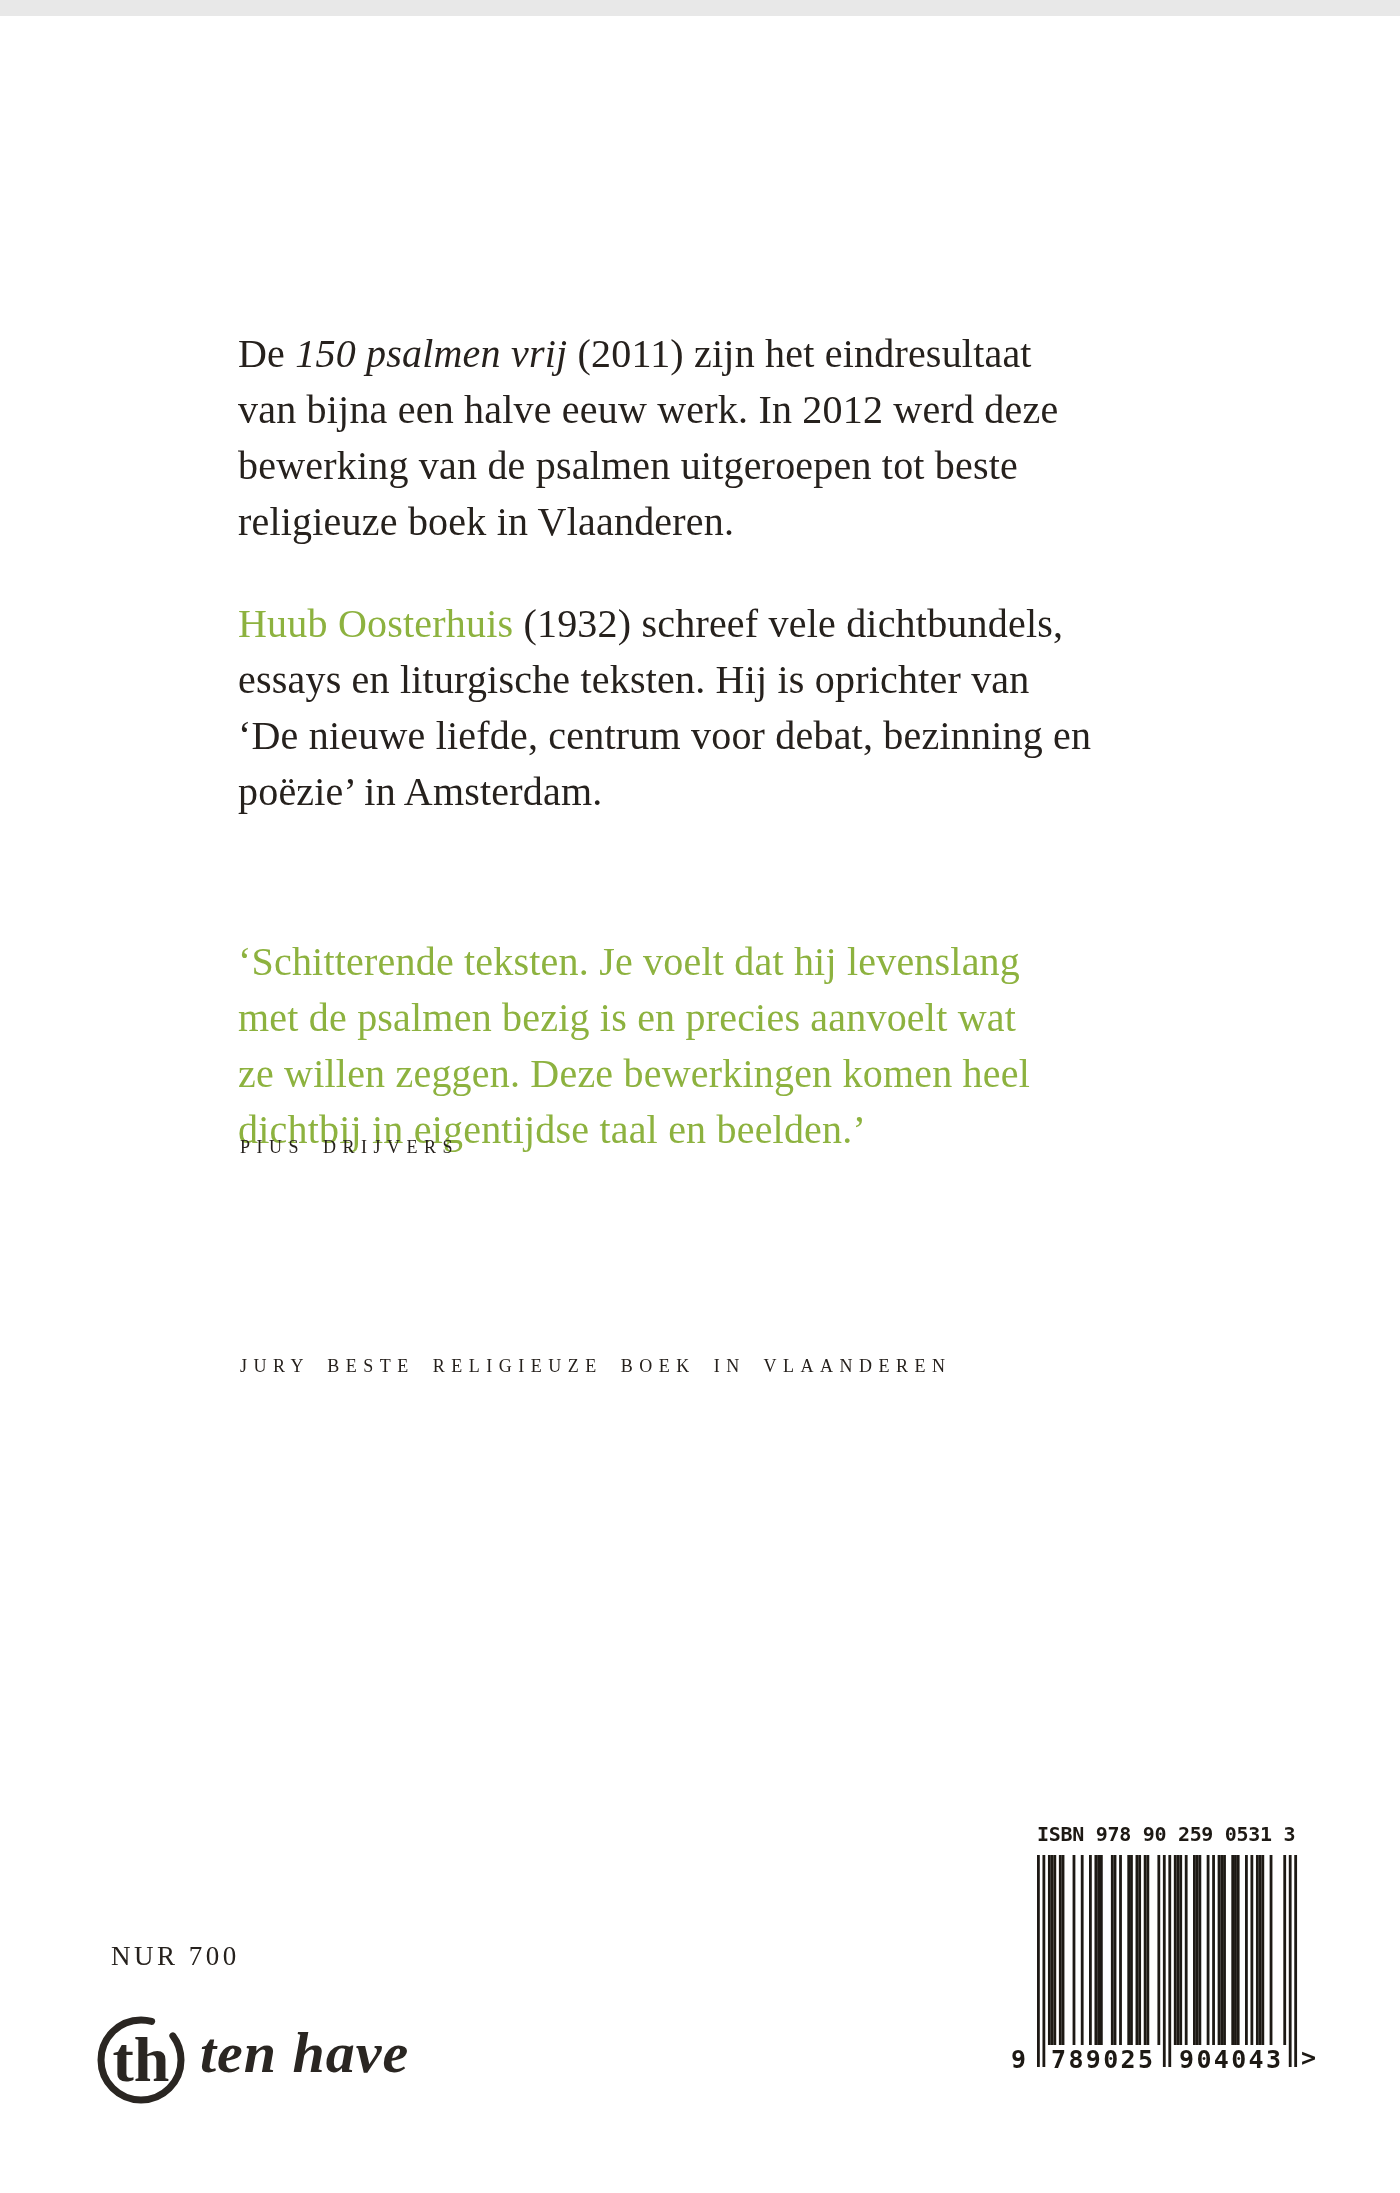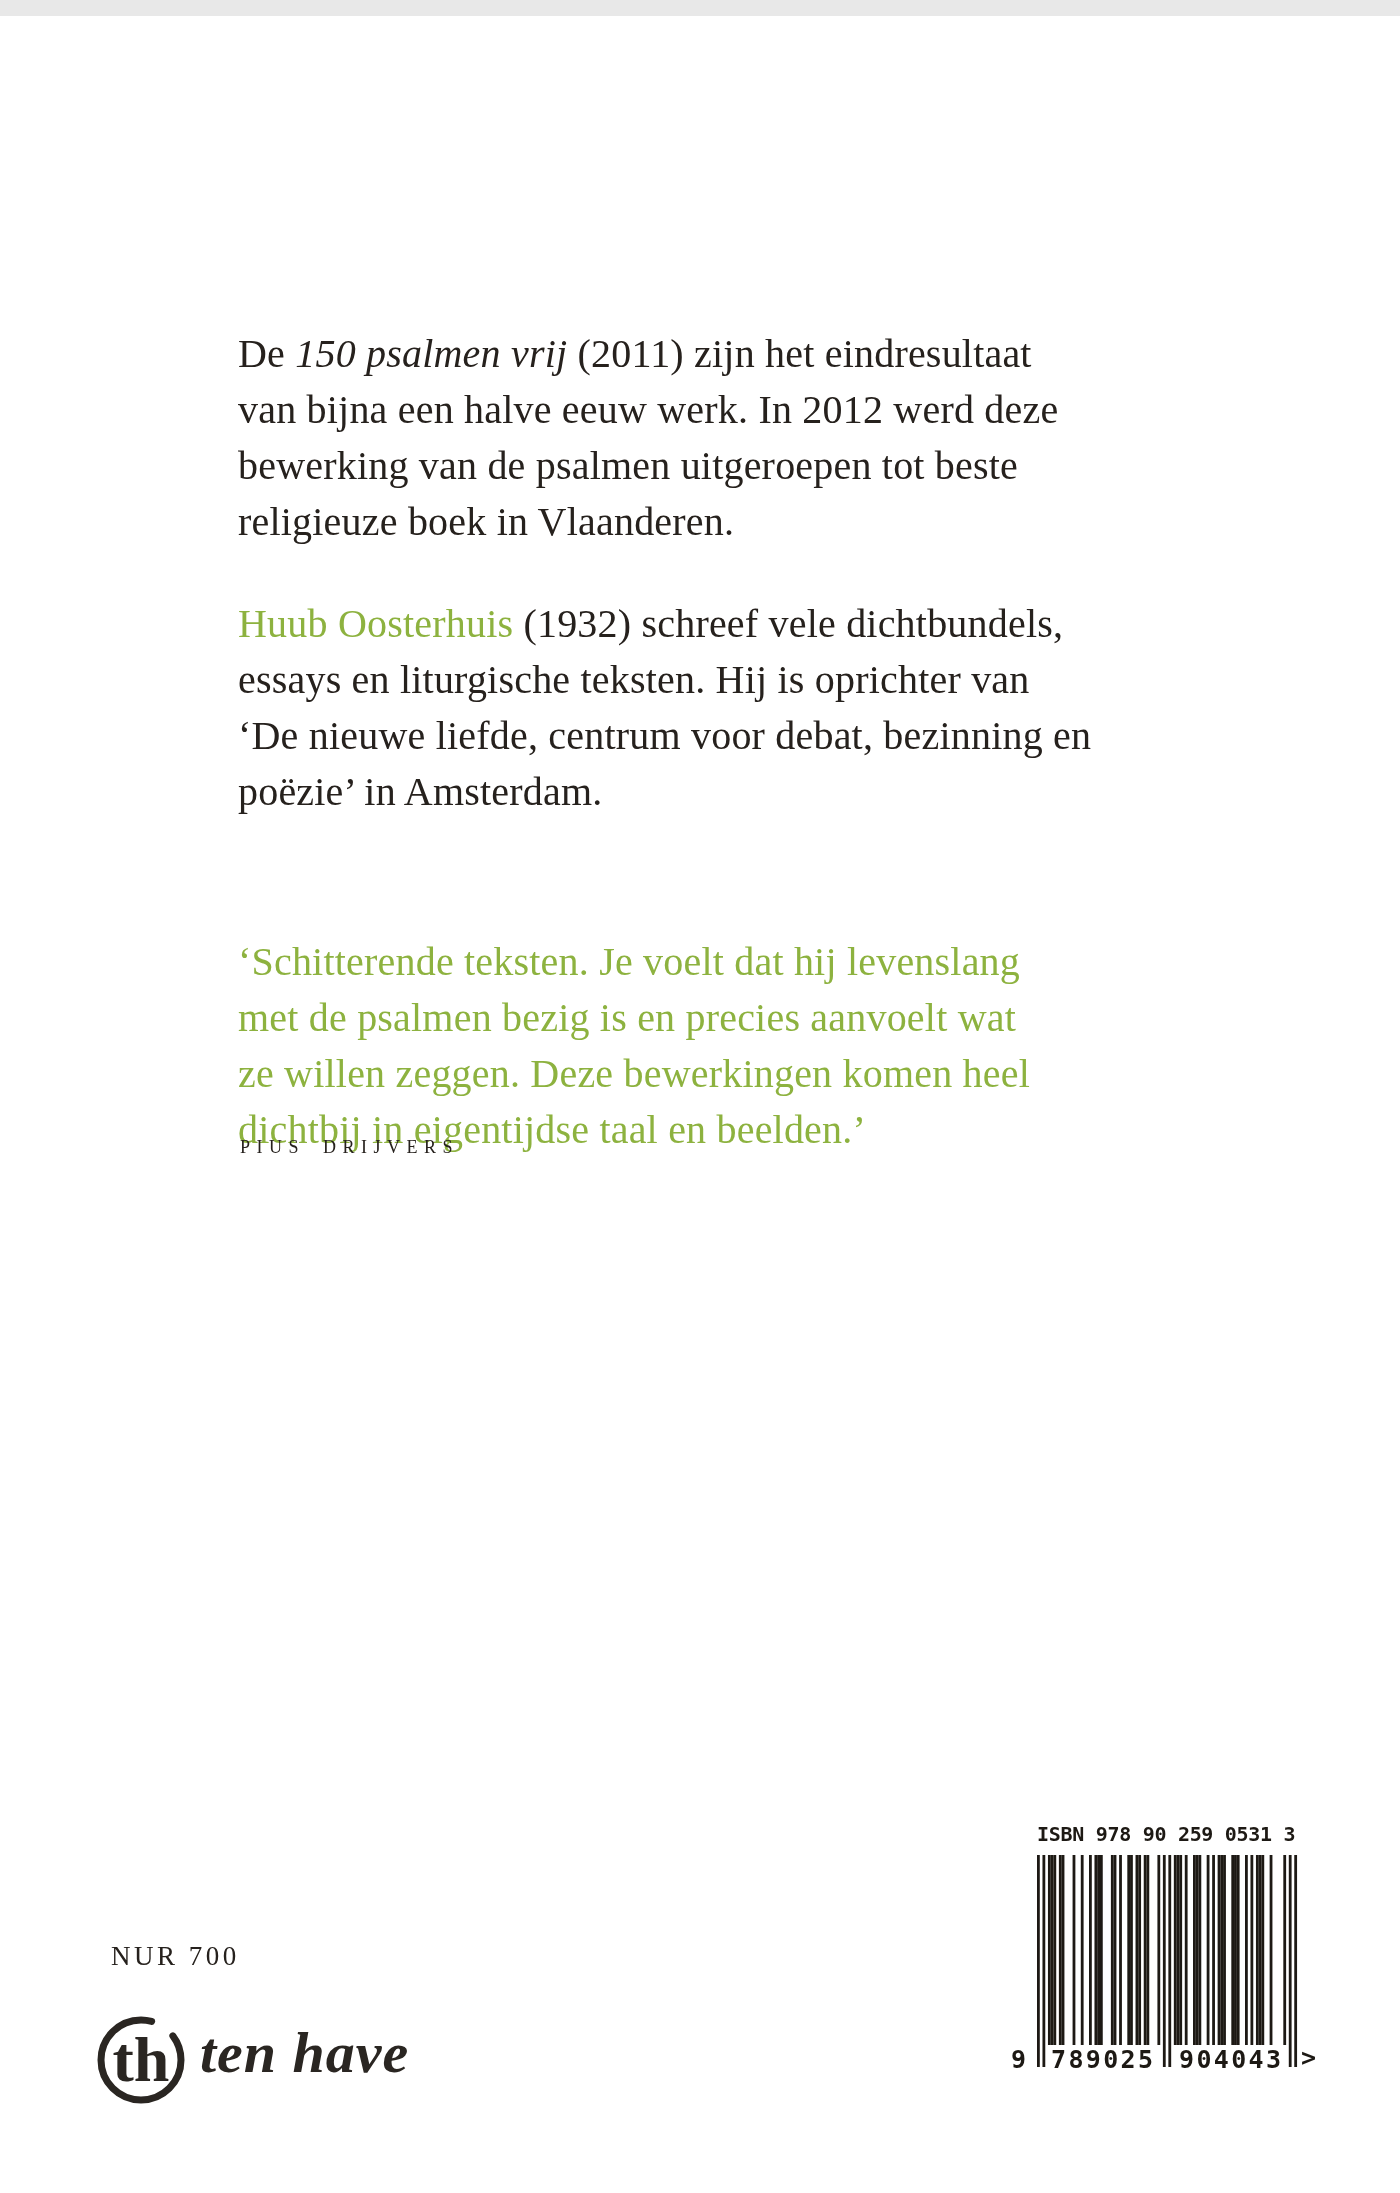--- a/index.html
+++ b/index.html
@@ -113,20 +113,21 @@
 essays en liturgische teksten. Hij is oprichter van
 ‘De nieuwe liefde, centrum voor debat, bezinning en
 poëzie’ in Amsterdam.</span></p>
 
   <p class="textblock quote quote1">‘Schitterende teksten. Je voelt dat hij levenslang
 met de psalmen bezig is en precies aanvoelt wat
 ze willen zeggen. Deze bewerkingen komen heel
 dichtbij in eigentijdse taal en beelden.’</p>
   <div class="attribution attr1">PIUS DRIJVERS</div>
 
+  <div class="attribution attr2">JURY BESTE RELIGIEUZE BOEK IN VLAANDEREN</div>
 
   <div class="nur">NUR 700</div>
 
   <svg class="logo-mark" viewBox="0 0 96 96" aria-hidden="true">
     <circle cx="48" cy="51" r="40" fill="none" stroke="#2a2622" stroke-width="7" stroke-dasharray="199 26 2000" stroke-linecap="round"></circle>
     <text class="monogram-text" x="48" y="72" text-anchor="middle">th</text>
   </svg>
 
   <div class="wordmark">ten have</div>
 

